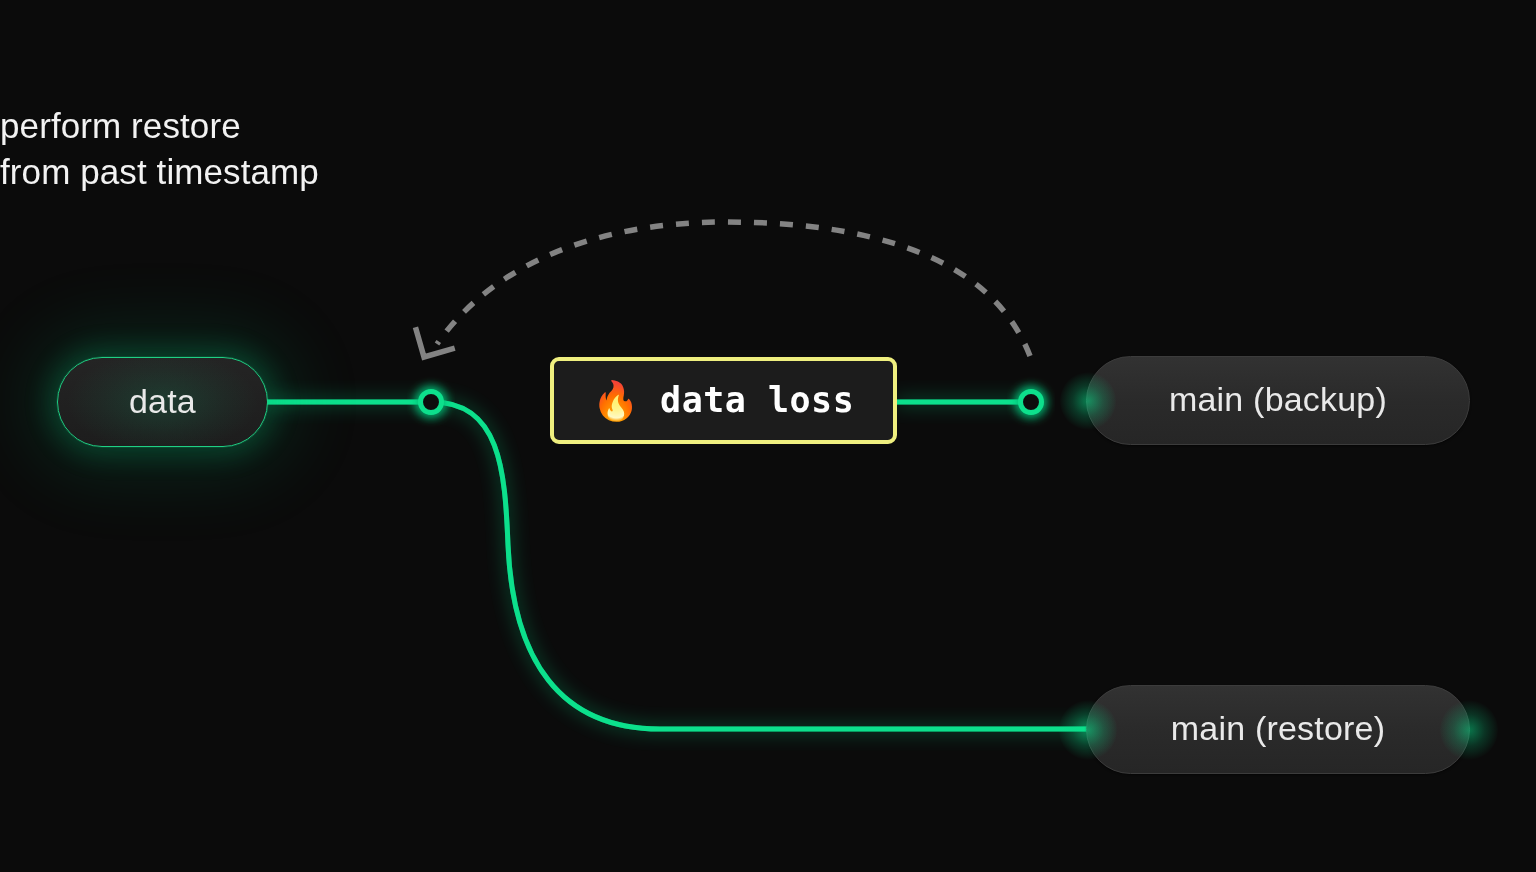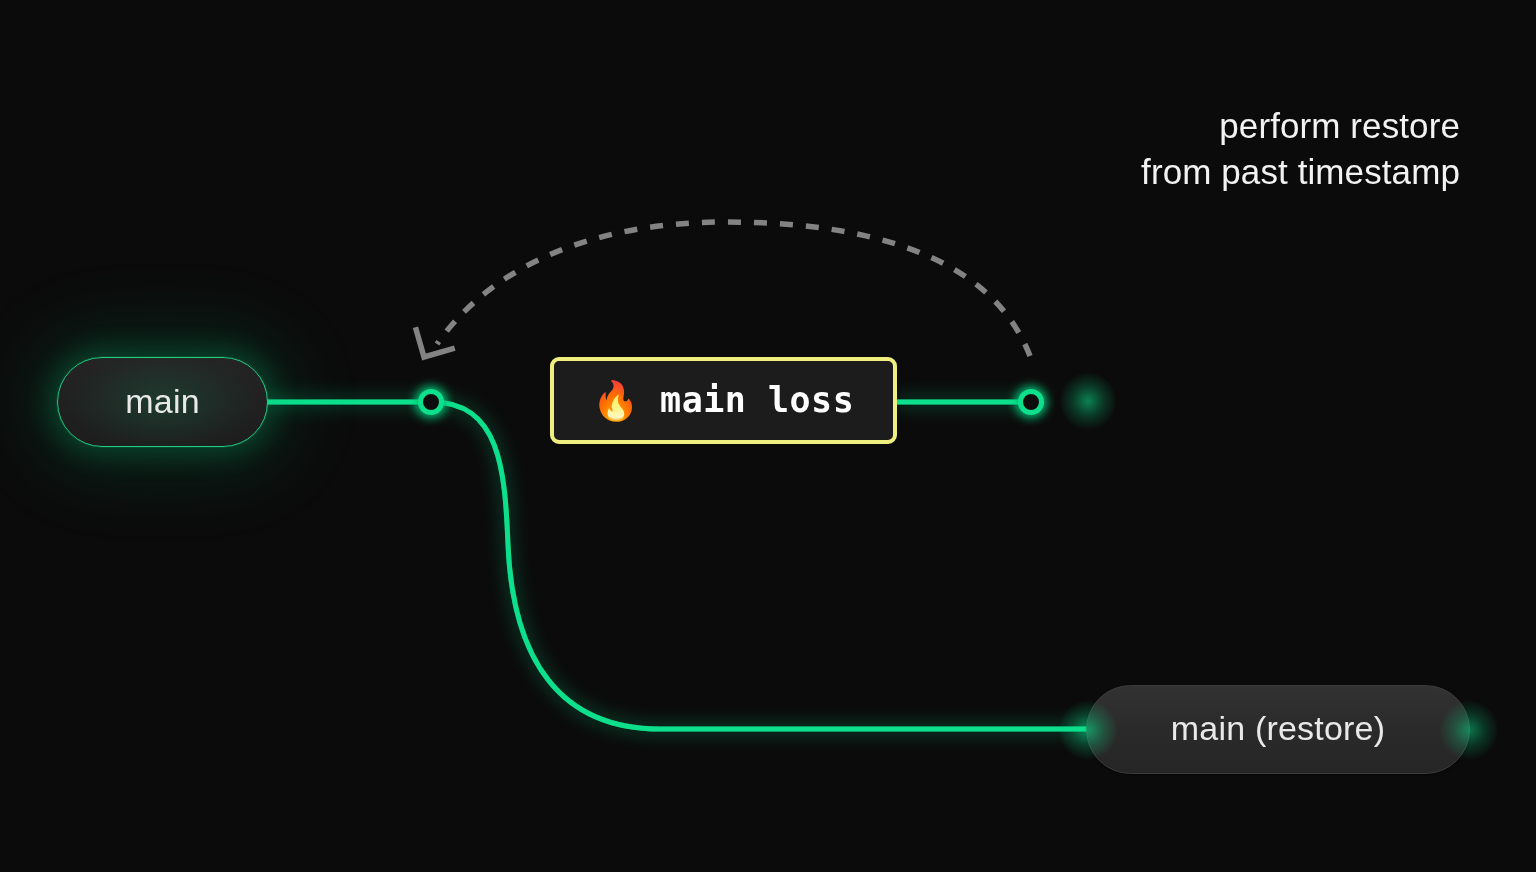--- a/index.html
+++ b/index.html
@@ -32,21 +32,21 @@
     height: 872px;
     pointer-events: none;
   }
 
   
   .caption {
     position: absolute;
     left: 0;
     top: 103px;
     width: 1460px;
-    text-align: right;
+    text-align: left;
     color: #f2f2f2;
     font-size: 35px;
     line-height: 46px;
     letter-spacing: 0.1px;
     white-space: pre-line;
   }
 
   
   .pill {
     position: absolute;
@@ -215,26 +215,29 @@
   </svg>
 
   <div class="caption">perform restore
 from past timestamp</div>
 
   <div class="edge-glow glow-backup-left"></div>
   <div class="edge-glow glow-restored-left"></div>
   <div class="edge-glow glow-restored-right"></div>
 
   <div class="pill pill-main">
-    <span class="pill-label">main</span>
-  </div>
-
+    <span class="pill-label">data</span>
+  </div>
+
+  <div class="pill pill-grey pill-backup">
+    <span class="pill-label">main (backup)</span>
+  </div>
 
   <div class="pill pill-grey pill-restored">
     <span class="pill-label">main (restore)</span>
   </div>
 
   <div class="event-box">
     <span class="event-emoji">🔥</span>
-    <span class="event-text">main loss</span>
+    <span class="event-text">data loss</span>
   </div>
 
 </div>
 
 </body></html>

